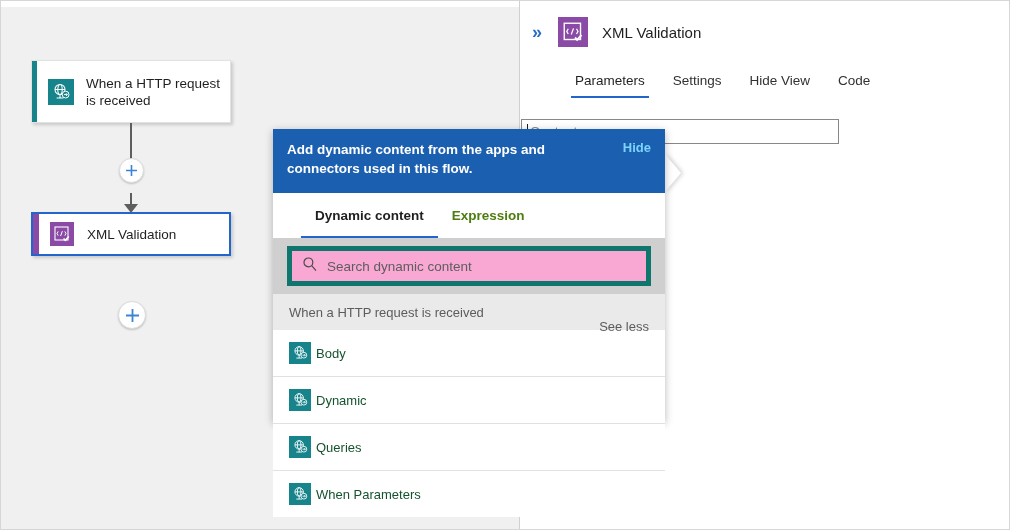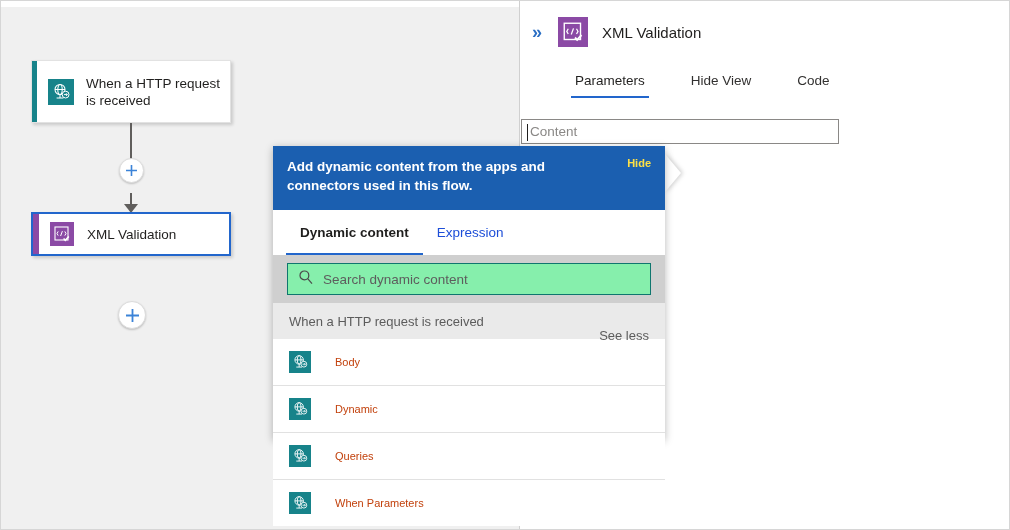--- a/index.html
+++ b/index.html
@@ -146,21 +146,21 @@
   #panel-title {
     margin-left: 14px;
     font-size: 15px;
     color: #201f1e;
   }
 
   #panel-tabs {
     position: absolute;
     left: 40px; top: 68px;
     display: flex;
-    gap: 18px;
+    gap: 0px;
   }
   .panel-tab {
     font-size: 13.5px;
     color: #323130;
     padding: 4px 14px 10px 14px;
     position: relative;
     white-space: nowrap;
   }
   .panel-tab.active { color: #201f1e; }
   .panel-tab.active::after {
@@ -206,21 +206,21 @@
     position: absolute;
     left: 5px; top: 4px;
     width: 1px; height: 17px;
     background: #201f1e;
   }
   .text-input .placeholder { margin-left: 2px; }
 
   
   #dyn-panel {
     position: absolute;
-    left: 272px; top: 145px;
+    left: 272px; top: 128px;
     width: 392px; height: 293px;
     background: #ffffff;
     box-shadow: 0 2px 8px rgba(0,0,0,0.28);
   }
   #dyn-pointer {
     position: absolute;
     left: 664px; top: 153px;
     width: 0; height: 0;
     border-top: 19px solid transparent;
     border-bottom: 19px solid transparent;
@@ -237,59 +237,60 @@
     align-items: flex-start;
   }
   #dyn-header-text {
     color: #ffffff;
     font-size: 13.5px;
     font-weight: bold;
     line-height: 19px;
     max-width: 278px;
   }
   #dyn-hide {
-    color: #fde047;
-    font-size: 11px;
+    color: #7dd3fc;
+    font-size: 13px;
     font-weight: bold;
     white-space: nowrap;
   }
 
   #dyn-tabs {
     display: flex;
-    padding-left: 13px;
+    padding-left: 28px;
     height: 45px;
     align-items: center;
     background: #ffffff;
   }
   .dyn-tab {
     font-size: 13.5px;
-    color: #1d4ed8;
+    color: #4d7c0f;
     padding: 0 14px;
     height: 44px;
     display: flex;
     align-items: center;
     position: relative;
+    font-weight: bold;
   }
   .dyn-tab.active { font-weight: bold; color: #201f1e; }
   .dyn-tab.active::after {
     content: "";
     position: absolute;
     left: 0; right: 0; bottom: 0;
     height: 2px;
     background: #2266cc;
   }
 
   #dyn-search-wrap {
     background: #cfcfcf;
     padding: 8px 14px;
   }
   #dyn-search {
     height: 30px;
-    background: #86efac;
-    border: 1px solid #0f766e;
+    background: #f9a8d4;
+    border: 5px solid #0f766e;
     display: flex;
     align-items: center;
     padding: 0 10px;
     gap: 9px;
   }
   #dyn-search .placeholder {
     font-size: 13.5px;
     color: #5d5d5d;
   }
 
@@ -321,23 +322,23 @@
     padding: 0 16px;
     border-bottom: 1px solid #e1e1e1;
   }
   .dyn-item:last-child { border-bottom: none; }
   .dyn-item .item-icon {
     width: 22px; height: 22px;
     flex: 0 0 auto;
     display: flex; align-items: center; justify-content: center;
   }
   .dyn-item .item-label {
-    margin-left: 24px;
-    font-size: 11px;
-    color: #c2410c;
+    margin-left: 5px;
+    font-size: 13px;
+    color: #14532d;
   }
 </style>
 </head>
 <body>
 
 <div id="root">
 
   <div id="canvas">
 
     <div class="flow-card" id="card-trigger">
@@ -407,20 +408,21 @@
             <path d="M12.4 9.1 L10.6 14"></path>
           </g>
           <path d="M13.6 16.4 l1.7 1.9 l3.5 -3.9" stroke="#ffffff" stroke-width="1.5" fill="none"></path>
         </svg>
       </div>
       <div id="panel-title">XML Validation</div>
     </div>
 
     <div id="panel-tabs">
       <div class="panel-tab active">Parameters</div>
+      <div class="panel-tab">Settings</div>
       <div class="panel-tab">Hide View</div>
       <div class="panel-tab">Code</div>
     </div>
 
     <div id="field-row-content">
       <div class="text-input">
         <span class="caret"></span>
         <span class="placeholder">Content</span>
       </div>
     </div>

